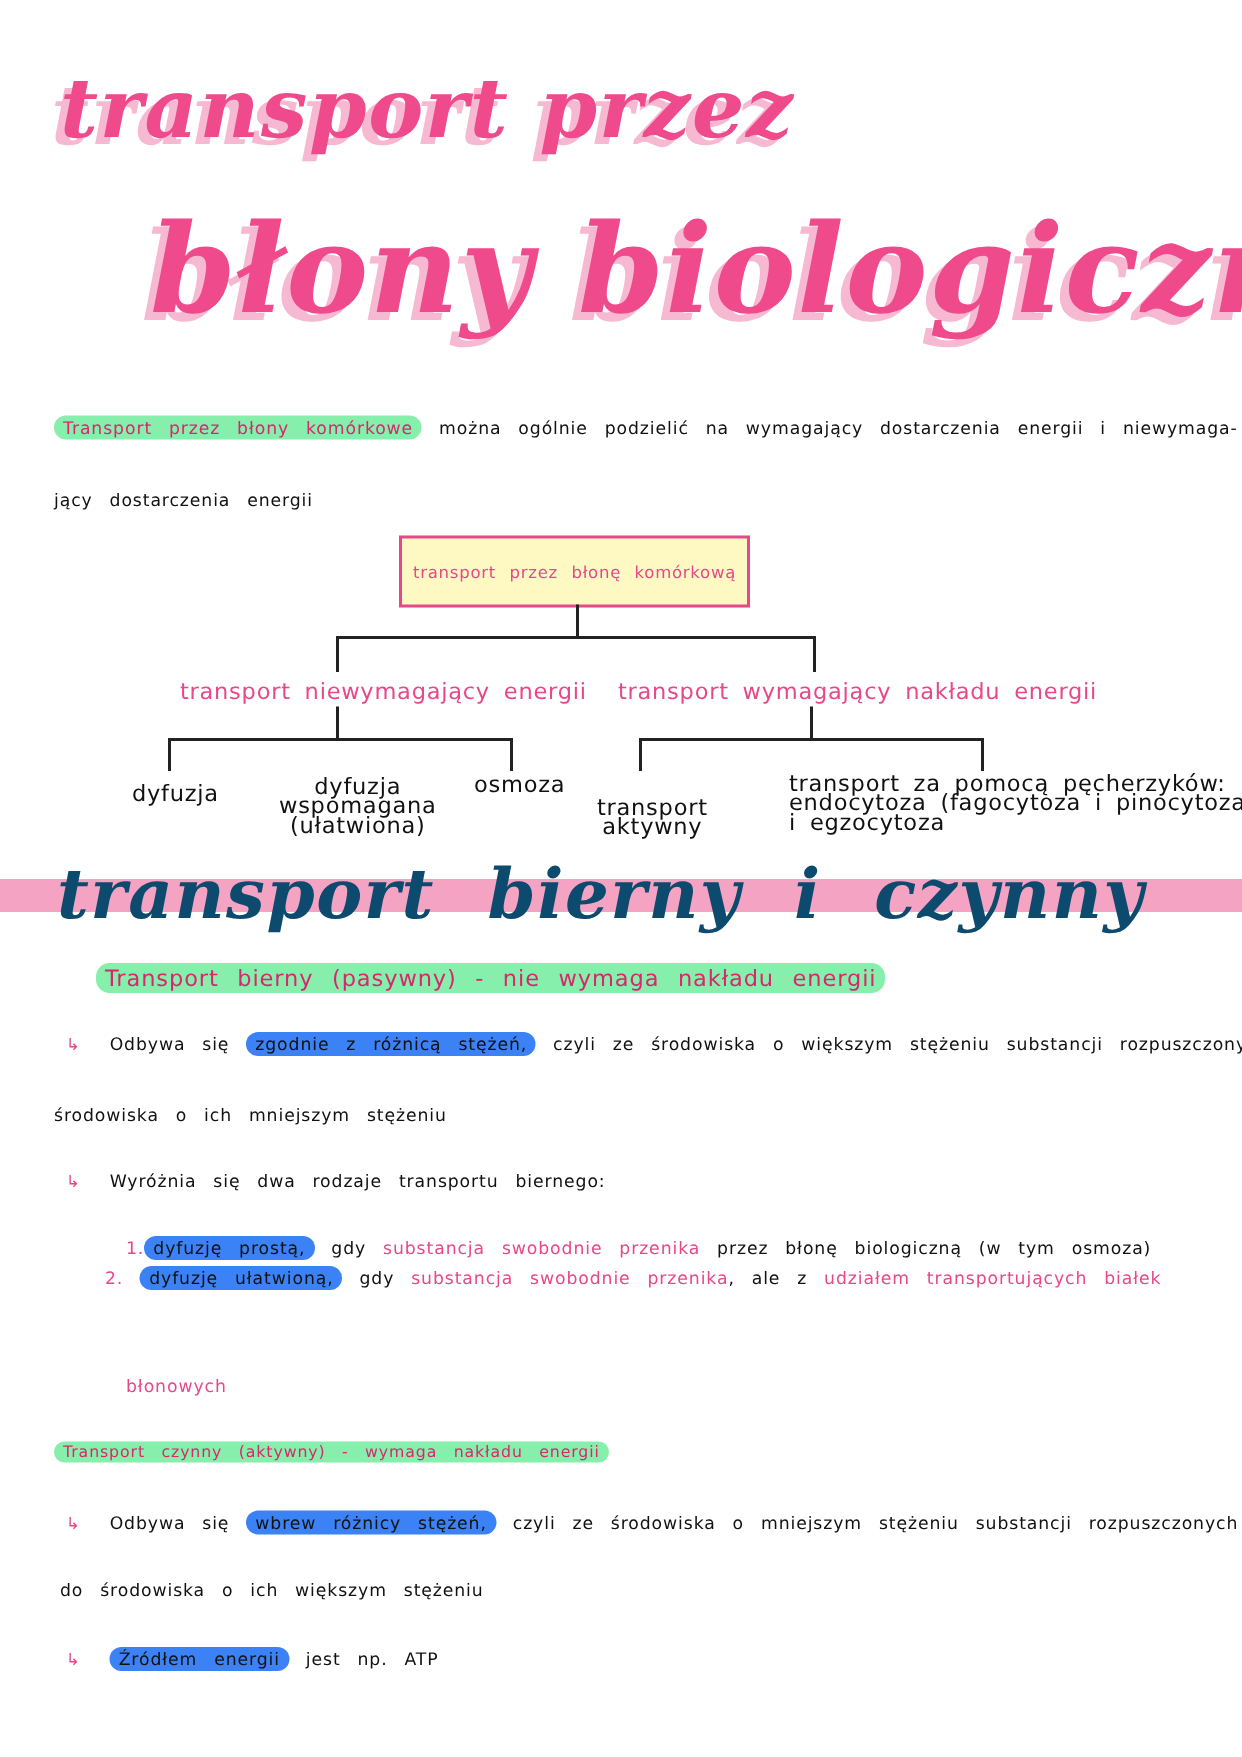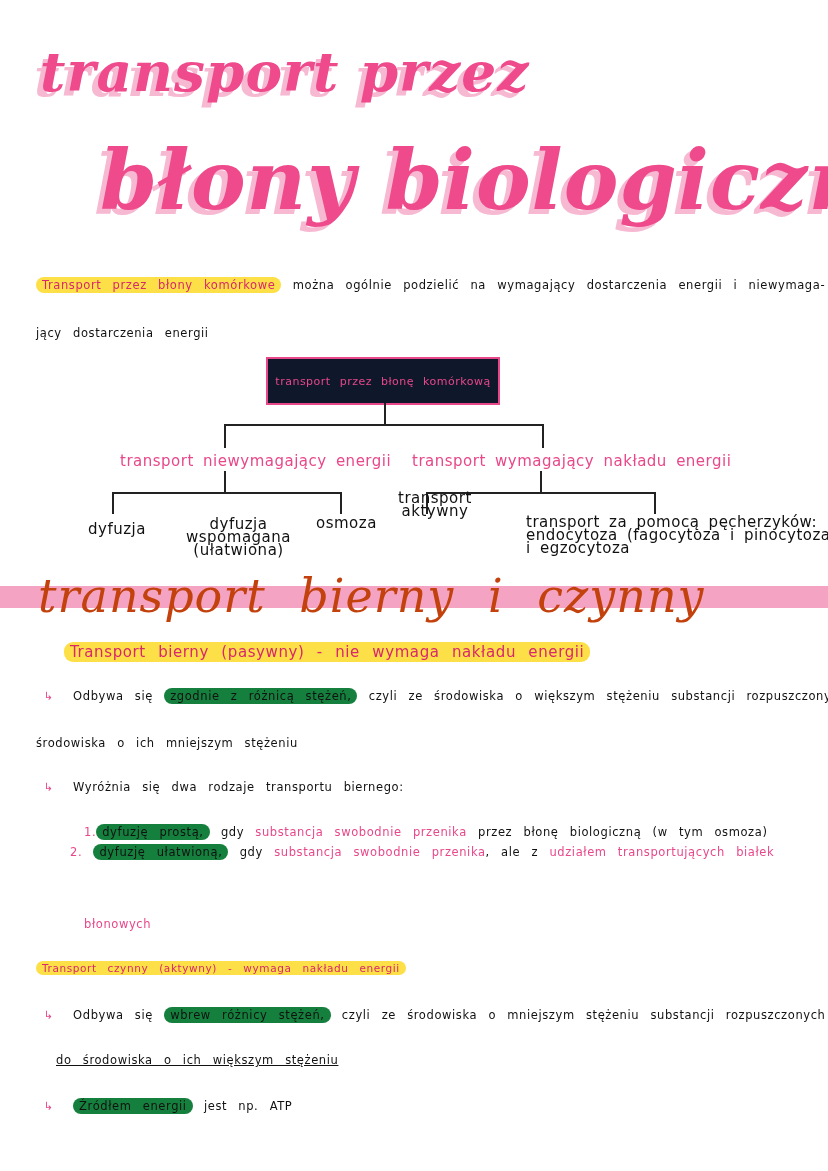--- a/index.html
+++ b/index.html
@@ -3,28 +3,28 @@
 <meta charset="utf-8">
 <style>
   html,body{margin:0;padding:0;background:#fff;}
   body{width:828px;height:1171px;position:relative;overflow:hidden;font-family:"DejaVu Sans",sans-serif;color:#111;}
   .abs{position:absolute;white-space:nowrap;}
   .title{font-family:"DejaVu Serif",serif;font-style:italic;font-weight:bold;color:#ee4a8c;text-shadow:-6px 5px 0 #f7b8d2;letter-spacing:1px;}
   .t1{left:40px;top:22px;font-size:55px;line-height:100px;}
   .t2{left:100px;top:130px;font-size:82px;line-height:100px;}
   .txt{font-size:11.5px;letter-spacing:0.6px;word-spacing:7px;}
   .pink{color:#e8478a;}
-  .hl{background:#15803d;border-radius:9px;padding:1px 6px;}
-  .hlp{background:#fde047;border-radius:9px;padding:1px 6px;color:#d8276e;}
+  .hl{background:#3b82f6;border-radius:9px;padding:1px 6px;}
+  .hlp{background:#86efac;border-radius:9px;padding:1px 6px;color:#d8276e;}
   .arrow{color:#e8478a;font-size:11px;margin-right:8px;}
-  .box{position:absolute;left:266px;top:357px;width:230px;height:44px;border:2px solid #e8478a;background:#0f172a;display:flex;align-items:center;justify-content:center;font-size:11px;color:#e8478a;letter-spacing:0.5px;word-spacing:5px;}
+  .box{position:absolute;left:266px;top:357px;width:230px;height:44px;border:2px solid #e8478a;background:#fef9c3;display:flex;align-items:center;justify-content:center;font-size:11px;color:#e8478a;letter-spacing:0.5px;word-spacing:5px;}
   .ln{position:absolute;background:#222;}
   .node{font-size:15px;letter-spacing:0.5px;word-spacing:4px;text-align:center;line-height:13px;}
   .band{position:absolute;left:0;top:586px;width:828px;height:22px;background:#f4a3c3;}
-  .sect{position:absolute;left:38px;top:568px;font-family:"DejaVu Serif",serif;font-style:italic;font-weight:normal;font-size:46px;line-height:56px;color:#c2410c;letter-spacing:1px;word-spacing:18px;}
+  .sect{position:absolute;left:38px;top:568px;font-family:"DejaVu Serif",serif;font-style:italic;font-weight:bold;font-size:46px;line-height:56px;color:#0c4a6e;letter-spacing:1px;word-spacing:18px;}
 </style>
 </head>
 <body>
 
 <div class="abs title t1">transport przez</div>
 <div class="abs title t2">błony biologiczne</div>
 
 <div class="abs txt" style="left:36px;top:278px;">
   <span class="hlp">Transport przez błony komórkowe</span>
   <span>można ogólnie podzielić na wymagający dostarczenia energii i niewymaga-</span>
@@ -50,21 +50,21 @@
 <div class="ln" style="left:540px;top:471px;width:2px;height:22px;"></div>
 <div class="ln" style="left:426px;top:492px;width:230px;height:2px;"></div>
 <div class="ln" style="left:426px;top:492px;width:2px;height:22px;"></div>
 <div class="ln" style="left:654px;top:492px;width:2px;height:22px;"></div>
 
 <div class="abs node" style="left:88px;top:523px;">dyfuzja</div>
 <div class="abs node" style="left:186px;top:518px;white-space:pre;">dyfuzja
 wspomagana
 (ułatwiona)</div>
 <div class="abs node" style="left:316px;top:517px;">osmoza</div>
-<div class="abs node" style="left:398px;top:492px;white-space:pre;">transport
+<div class="abs node" style="left:398px;top:532px;white-space:pre;">transport
 aktywny</div>
 <div class="abs node" style="left:526px;top:516px;white-space:pre;text-align:left;">transport za pomocą pęcherzyków:
 endocytoza (fagocytoza i pinocytoza)
 i egzocytoza</div>
 
 <div class="band"></div>
 <div class="sect">transport bierny i czynny</div>
 
 <div class="abs txt" style="left:36px;top:643px;font-size:15px;padding-left:28px;">
   <span class="hlp">Transport bierny (pasywny) - nie wymaga nakładu energii</span>
@@ -98,18 +98,18 @@
 
 <div class="abs txt" style="left:36px;top:962px;font-size:10.5px;">
   <span class="hlp">Transport czynny (aktywny) - wymaga nakładu energii</span>
 </div>
 <div class="abs txt" style="left:44px;top:1008px;">
   <span class="arrow">↳</span>
   <span>Odbywa się</span>
   <span class="hl">wbrew różnicy stężeń,</span>
   <span>czyli ze środowiska o mniejszym stężeniu substancji rozpuszczonych</span>
 </div>
-<div class="abs txt" style="left:56px;top:1053px;text-decoration:underline;">do środowiska o ich większym stężeniu</div>
+<div class="abs txt" style="left:40px;top:1053px;">do środowiska o ich większym stężeniu</div>
 <div class="abs txt" style="left:44px;top:1099px;">
   <span class="arrow">↳</span>
   <span class="hl">Źródłem energii</span>
   <span>jest np. ATP</span>
 </div>
 
 </body></html>

